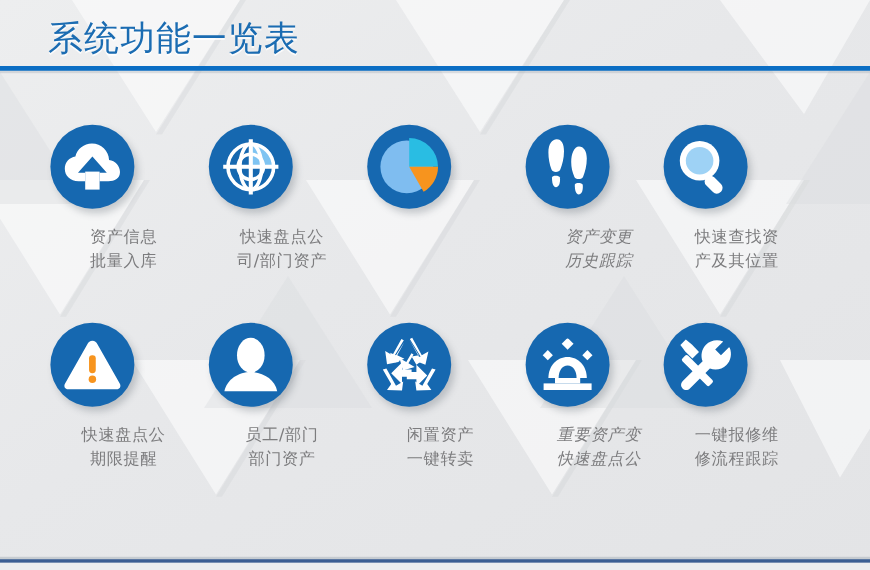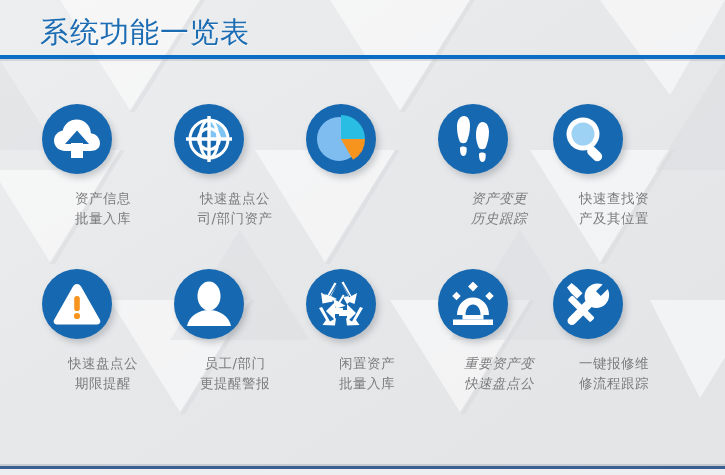--- a/index.html
+++ b/index.html
@@ -292,41 +292,41 @@
       <div class="cell cell-1">
         <div class="icon-circle">
           <svg width="46" height="48" viewBox="0 0 46 48">
             <g fill="#ffffff">
               <ellipse cx="23" cy="16" rx="11.5" ry="14.5"></ellipse>
               <path d="M23 30 C33 30 43 36 45 46 L1 46 C3 36 13 30 23 30 Z"></path>
             </g>
           </svg>
         </div>
         <div class="cell-label">员工/部门
-更提醒警报</div>
+部门资产</div>
       </div>
 
       <div class="cell cell-2">
         <div class="icon-circle">
           <svg width="50" height="48" viewBox="0 0 50 48">
             <g fill="#ffffff">
               <path d="M25 3 L33 16 L27 17 L31 24 L38 19 L33 17 L25 3 Z"></path>
               <path d="M21 5 L15 16 L21 19 L13 22 L9 14 L14 16 L21 5 Z"></path>
               <path d="M25.5 2.5 L34.5 17 L29 20.3 L38.5 24 L41 13 L35.5 16 L27.5 1.5 Z"></path>
               <path d="M20.5 3.5 L11.5 18.5 L17 21.5 L6.5 23.5 L5 12.5 L11 16 L18.5 2.5 Z"></path>
               <path d="M5 25 L13.5 25 L13.5 31.5 L21 24 L13.5 17 L13.5 23 L5 23 Z" transform="rotate(120 19 26)"></path>
               <path d="M6 27 L14 41.5 L20 38 L19 45.5 L6.5 45 L10 40 L3 28 Z"></path>
               <path d="M44 27 L36 41.5 L30 38 L31 45.5 L43.5 45 L40 40 L47 28 Z"></path>
               <polygon points="23,30 31,30 31,24 40,33 31,42 31,36 23,36"></polygon>
               <polygon points="27,28 19,28 19,22 10,31 19,40 19,34 27,34"></polygon>
             </g>
           </svg>
         </div>
         <div class="cell-label">闲置资产
-批量入库</div>
+一键转卖</div>
       </div>
 
       <div class="cell cell-3">
         <div class="icon-circle">
           <svg width="50" height="44" viewBox="0 0 50 44">
             <g fill="#ffffff">
               <rect x="21.5" y="1" width="7" height="7" transform="rotate(45 25 4.5)"></rect>
               <rect x="5.5" y="11" width="6" height="6" transform="rotate(45 8.5 14)"></rect>
               <rect x="38.5" y="11" width="6" height="6" transform="rotate(45 41.5 14)"></rect>
               <path d="M9 33 C9 23 16 15.5 25 15.5 C34 15.5 41 23 41 33 Z"></path>

